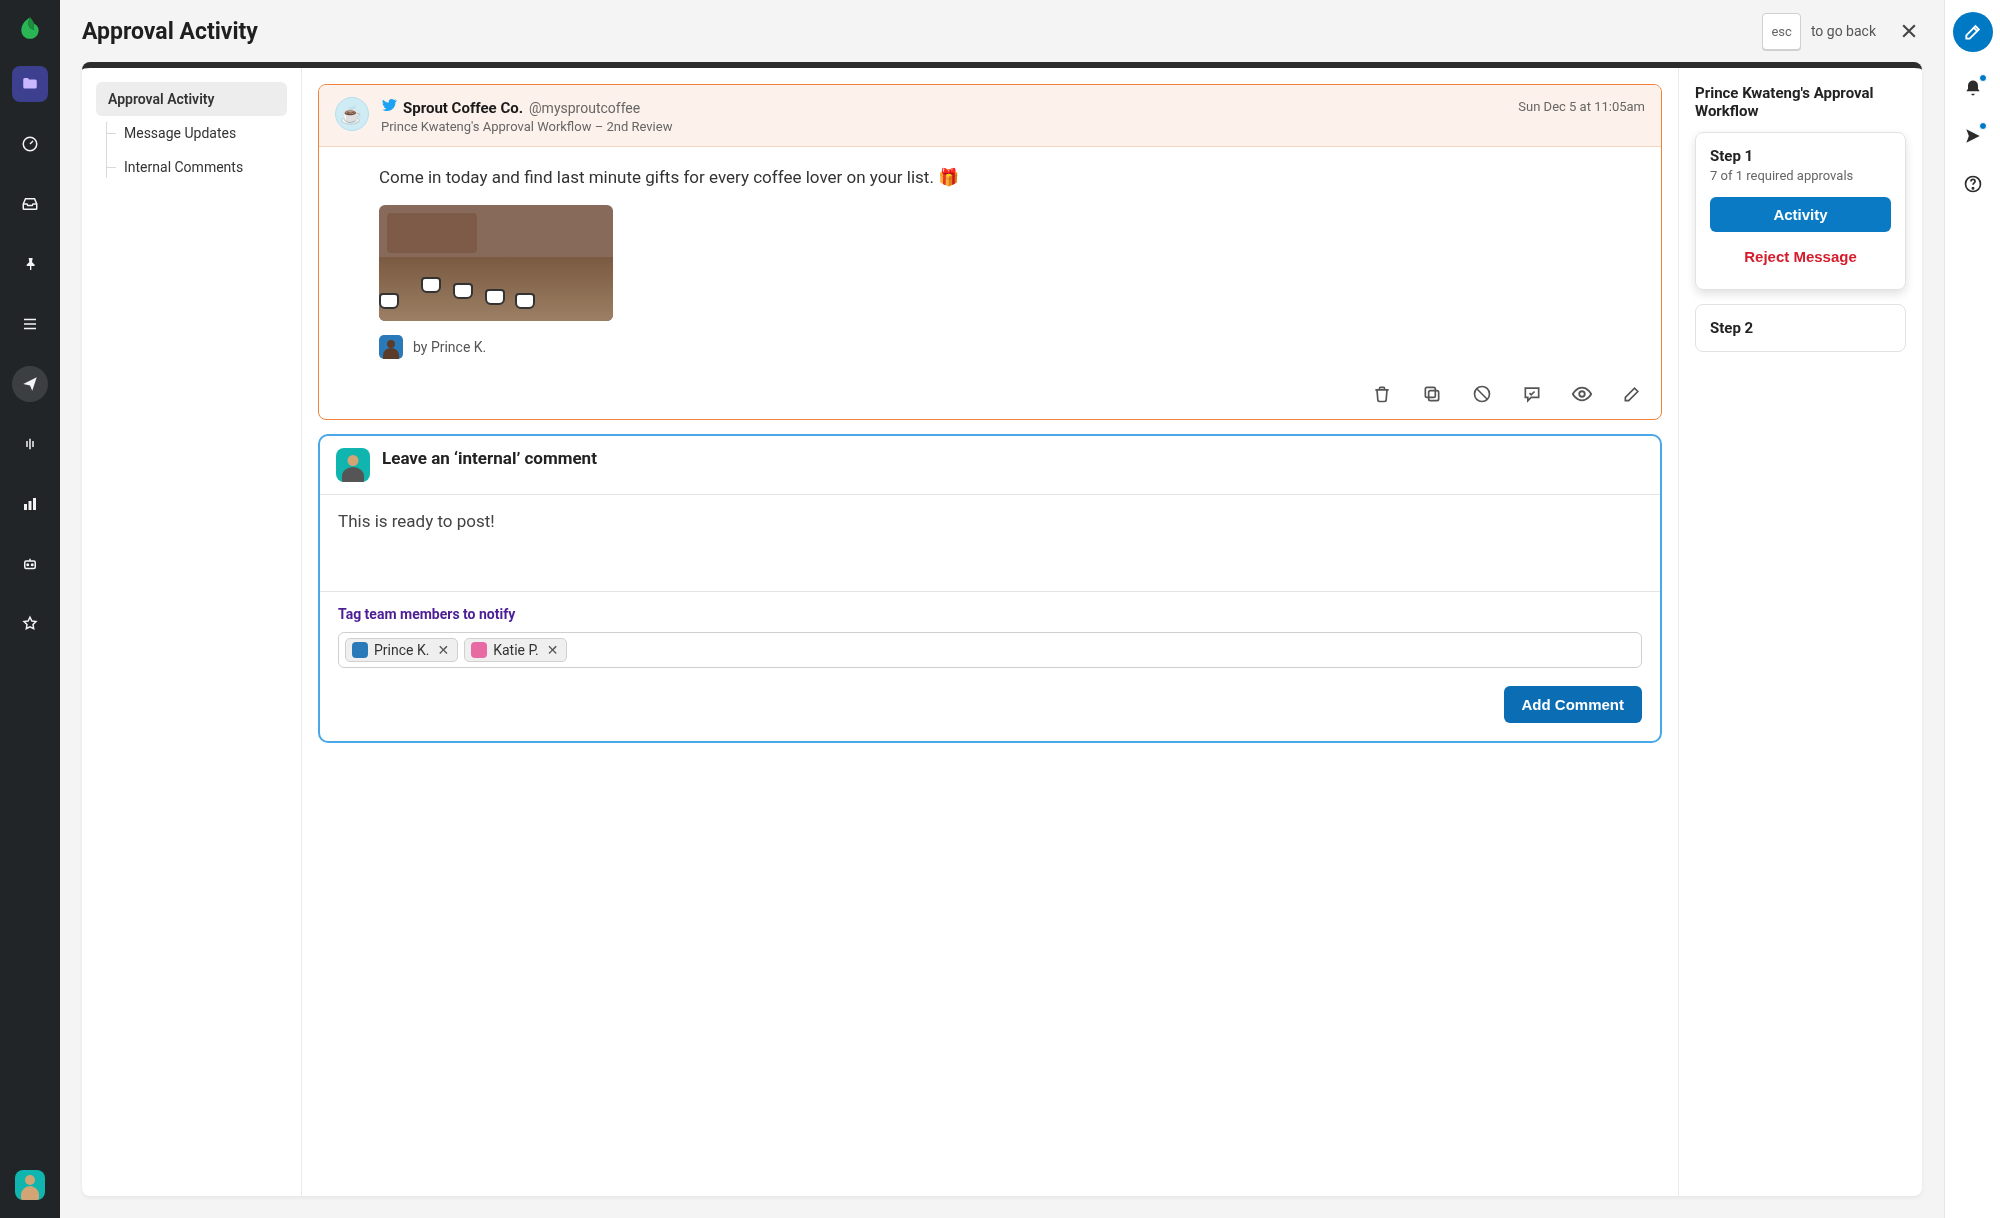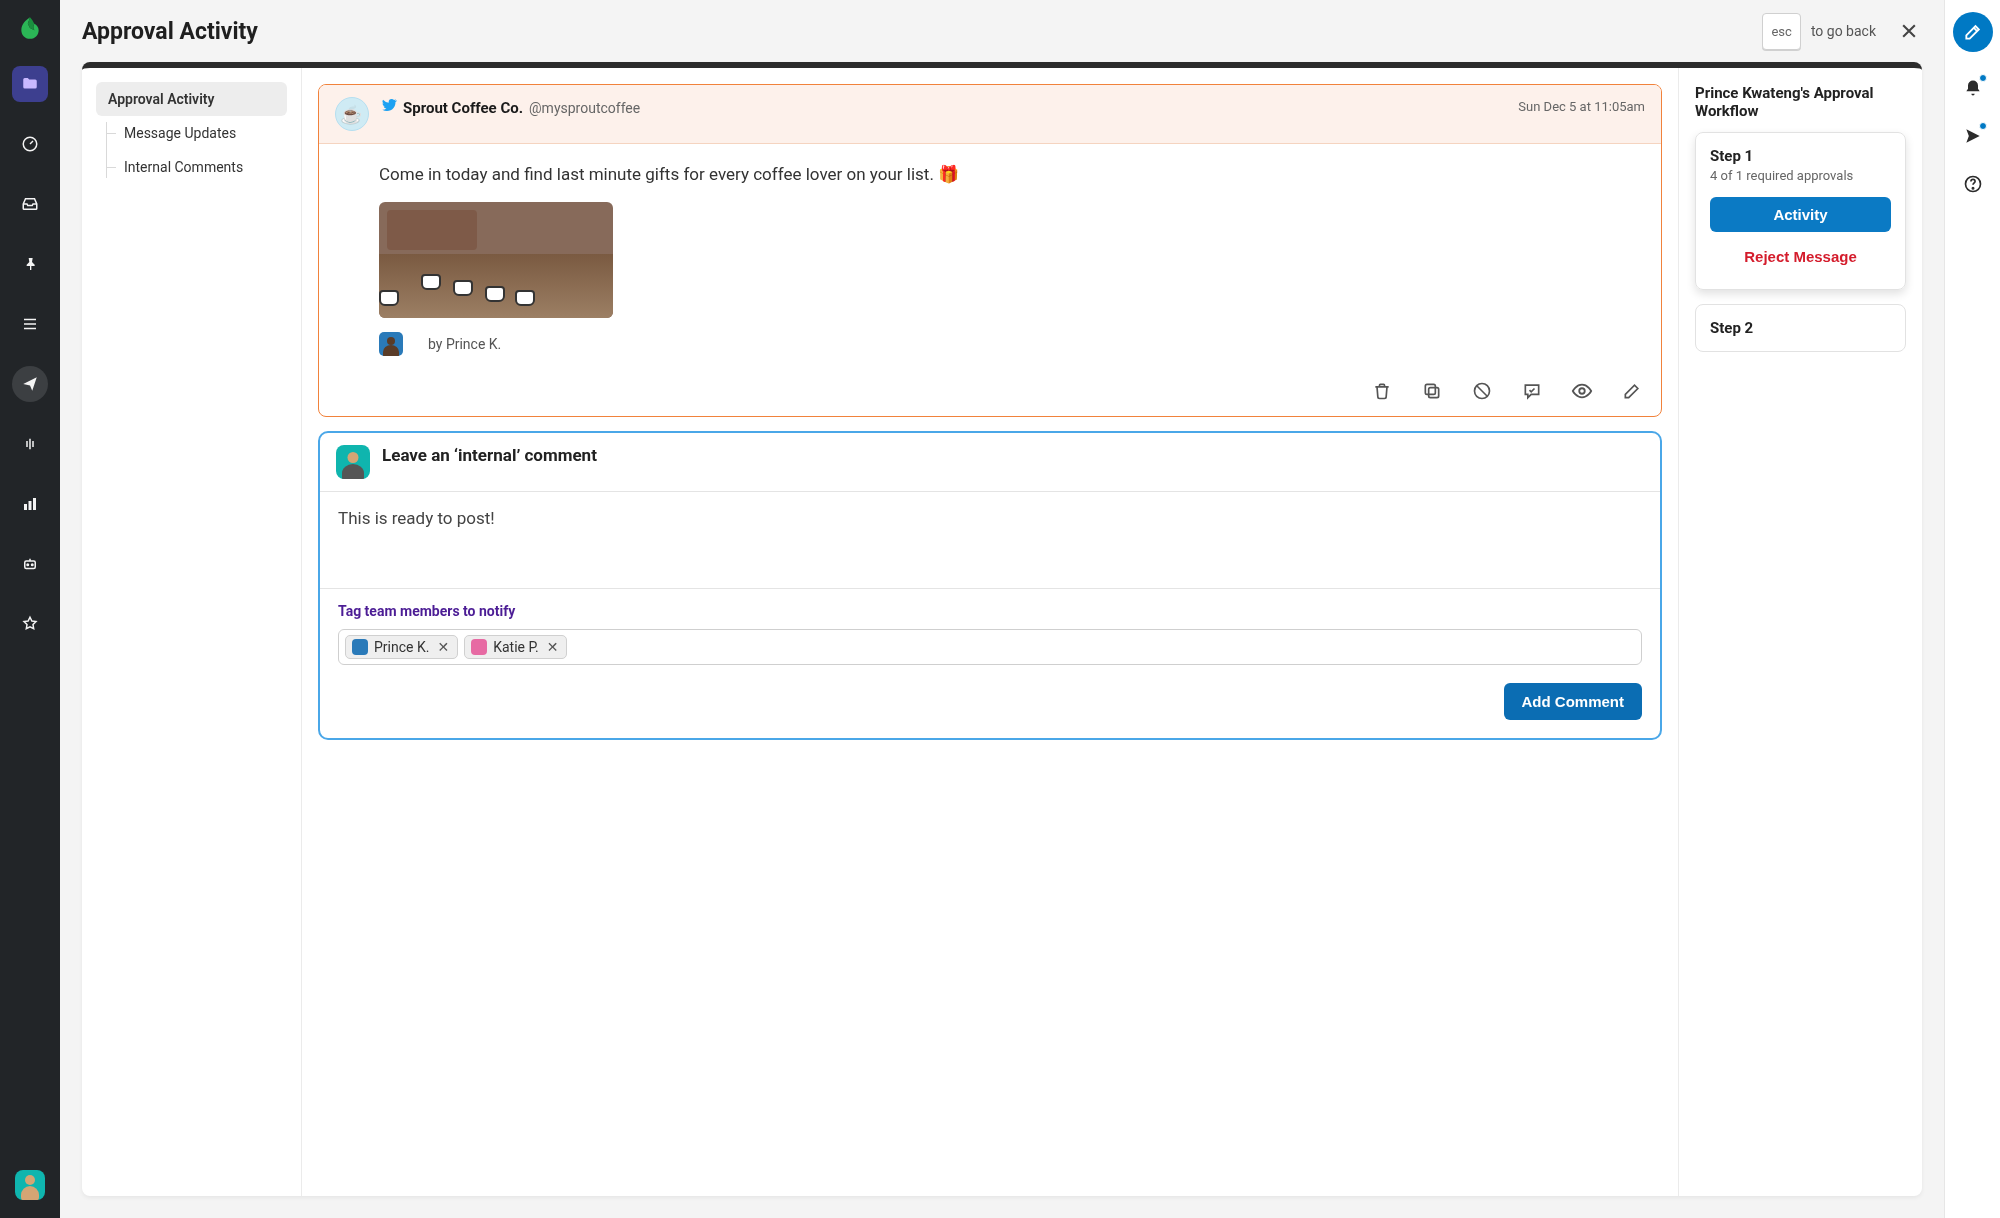--- a/index.html
+++ b/index.html
@@ -119,21 +119,21 @@
   .cup:nth-of-type(2){ left:42px; bottom:28px; }
   .cup:nth-of-type(3){ left:74px; bottom:22px; }
   .cup:nth-of-type(4){ left:106px; bottom:16px; }
   .cup:nth-of-type(5){ left:136px; bottom:12px; }
   .post-image .window { position:absolute; top:8px; left:8px; width:90px; height:40px; background:rgba(120,80,60,0.6); border-radius:4px; }
 
   .byline { display:flex; align-items:center; gap:10px; margin-top:14px; }
   .tiny-avatar { width:24px; height:24px; border-radius:5px; background:#2a7ab9; position:relative; overflow:hidden; }
   .tiny-avatar::after { content:""; position:absolute; top:5px; left:50%; transform:translateX(-50%); width:8px; height:8px; background:#5a3c28; border-radius:50%; }
   .tiny-avatar::before { content:""; position:absolute; bottom:-3px; left:50%; transform:translateX(-50%); width:16px; height:14px; background:#5a3c28; border-radius:50% 50% 0 0; }
-  .byline-text { font-size:14px; color:#555;margin-left:15px; }
+  .byline-text { font-size:14px; color:#555; }
 
   .post-actions { display:flex; justify-content:flex-end; gap:28px; padding:10px 18px 14px 18px; }
   .action-btn { width:22px; height:22px; display:flex; align-items:center; justify-content:center; color:#555; cursor:pointer; }
 
   
   .comment-card { border:2px solid #4aa7e8; border-radius:10px; margin-top:14px; overflow:hidden; }
   .comment-header { display:flex; align-items:flex-start; gap:12px; padding:12px 16px; border-bottom:1px solid #e4e4e4; }
   .comment-avatar { width:34px; height:34px; border-radius:8px; background:#0fb5ae; position:relative; overflow:hidden; }
   .comment-avatar::after { content:""; position:absolute; top:7px; left:50%; transform:translateX(-50%); width:11px; height:11px; background:#d4a574; border-radius:50%; }
   .comment-avatar::before { content:""; position:absolute; bottom:-3px; left:50%; transform:translateX(-50%); width:22px; height:18px; background:#555; border-radius:50% 50% 0 0; }
@@ -267,20 +267,21 @@
             <div class="post-header-main">
               <div class="acct-line">
                 <span>
                   <svg width="16" height="16" viewBox="0 0 24 24" fill="#1da1f2">
                       <path d="M23 5.1c-.8.4-1.7.6-2.6.8a4.5 4.5 0 002-2.5c-.9.5-1.9.9-2.9 1.1A4.5 4.5 0 0016 3a4.5 4.5 0 00-4.5 4.5c0 .4 0 .7.1 1A12.8 12.8 0 013 4.1a4.5 4.5 0 001.4 6 4.5 4.5 0 01-2-.6v.1c0 2.2 1.5 4 3.6 4.4-.4.1-.8.2-1.2.2-.3 0-.6 0-.9-.1a4.5 4.5 0 004.2 3.1A9 9 0 012 19a12.7 12.7 0 006.9 2c8.3 0 12.8-6.8 12.8-12.8v-.6c.9-.6 1.6-1.4 2.3-2.5z"></path>
                     </svg>
                 </span>
                 <span class="acct-name">Sprout Coffee Co.</span>
                 <span class="acct-handle">@mysproutcoffee</span>
               </div>
+              <div class="workflow-line">Prince Kwateng's Approval Workflow – 2nd Review</div>
             </div>
             <div class="timestamp">Sun Dec 5 at 11:05am</div>
           </div>
 
           <div class="post-body">
             <div class="post-text">Come in today and find last minute gifts for every coffee lover on your list. 🎁</div>
             <div class="post-image">
               <div class="window"></div>
               <div class="cup"></div>
                 <div class="cup"></div>
@@ -359,21 +360,21 @@
             <button class="primary-btn">Add Comment</button>
           </div>
         </div>
 
       </div>
 
       <div class="right-col">
         <div class="workflow-title">Prince Kwateng's Approval Workflow</div>
         <div class="step-card active">
           <div class="step-label">Step 1</div>
-          <div class="step-sub">4 of 1 required approvals</div>
+          <div class="step-sub">7 of 1 required approvals</div>
           <button class="approve-btn">Activity</button>
           <button class="reject-btn">Reject Message</button>
         </div>
         <div class="step-card">
           <div class="step-label">Step 2</div>
         </div>
       </div>
 
     </div>
   </div>

